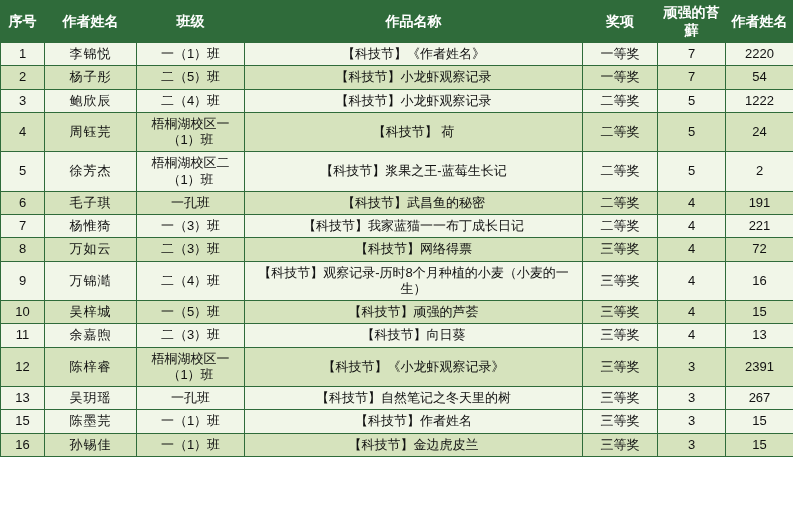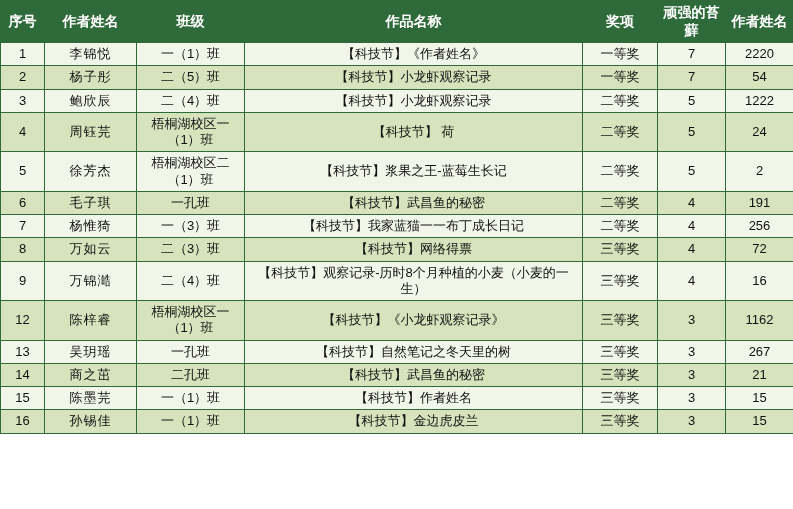--- a/index.html
+++ b/index.html
@@ -131,67 +131,76 @@
         <td class="cell-num">4</td>
         <td class="cell-num">191</td>
       </tr>
       <tr class="row-light">
         <td class="cell-num">7</td>
         <td class="author-cell">杨惟猗</td>
         <td>一（3）班</td>
         <td class="cell-title">【科技节】我家蓝猫一一布丁成长日记</td>
         <td>二等奖</td>
         <td class="cell-num">4</td>
-        <td class="cell-num">256</td>
+        <td class="cell-num">221</td>
       </tr>
       <tr class="row-dark">
         <td class="cell-num">8</td>
         <td class="author-cell">万如云</td>
         <td>二（3）班</td>
         <td class="cell-title">【科技节】网络得票</td>
         <td>三等奖</td>
         <td class="cell-num">4</td>
         <td class="cell-num">72</td>
       </tr>
       <tr class="row-light">
         <td class="cell-num">9</td>
         <td class="author-cell">万锦澔</td>
         <td>二（4）班</td>
         <td class="cell-title">【科技节】观察记录-历时8个月种植的小麦（小麦的一生）</td>
         <td>三等奖</td>
         <td class="cell-num">4</td>
         <td class="cell-num">16</td>
       </tr>
       <tr class="row-dark">
+        <td class="cell-num">10</td>
+        <td class="author-cell">吴梓城</td>
+        <td>一（5）班</td>
+        <td class="cell-title">【科技节】顽强的芦荟</td>
+        <td>三等奖</td>
+        <td class="cell-num">4</td>
+        <td class="cell-num">15</td>
+      </tr>
+      <tr class="row-light">
+        <td class="cell-num">11</td>
+        <td class="author-cell">余嘉煦</td>
+        <td>二（3）班</td>
+        <td class="cell-title">【科技节】向日葵</td>
+        <td>三等奖</td>
+        <td class="cell-num">4</td>
+        <td class="cell-num">13</td>
+      </tr>
+      <tr class="row-dark">
         <td class="cell-num">12</td>
         <td class="author-cell">陈梓睿</td>
         <td>梧桐湖校区一（1）班</td>
         <td class="cell-title">【科技节】《小龙虾观察记录》</td>
         <td>三等奖</td>
         <td class="cell-num">3</td>
-        <td class="cell-num">1162</td>
+        <td class="cell-num">2391</td>
       </tr>
       <tr class="row-light">
         <td class="cell-num">13</td>
         <td class="author-cell">吴玥瑶</td>
         <td>一孔班</td>
         <td class="cell-title">【科技节】自然笔记之冬天里的树</td>
         <td>三等奖</td>
         <td class="cell-num">3</td>
         <td class="cell-num">267</td>
       </tr>
-      <tr class="row-dark">
-        <td class="cell-num">14</td>
-        <td class="author-cell">商之茁</td>
-        <td>二孔班</td>
-        <td class="cell-title">【科技节】武昌鱼的秘密</td>
-        <td>三等奖</td>
-        <td class="cell-num">3</td>
-        <td class="cell-num">21</td>
-      </tr>
       <tr class="row-light">
         <td class="cell-num">15</td>
         <td class="author-cell">陈墨芫</td>
         <td>一（1）班</td>
         <td class="cell-title">【科技节】作者姓名</td>
         <td>三等奖</td>
         <td class="cell-num">3</td>
         <td class="cell-num">15</td>
       </tr>
       <tr class="row-dark">

